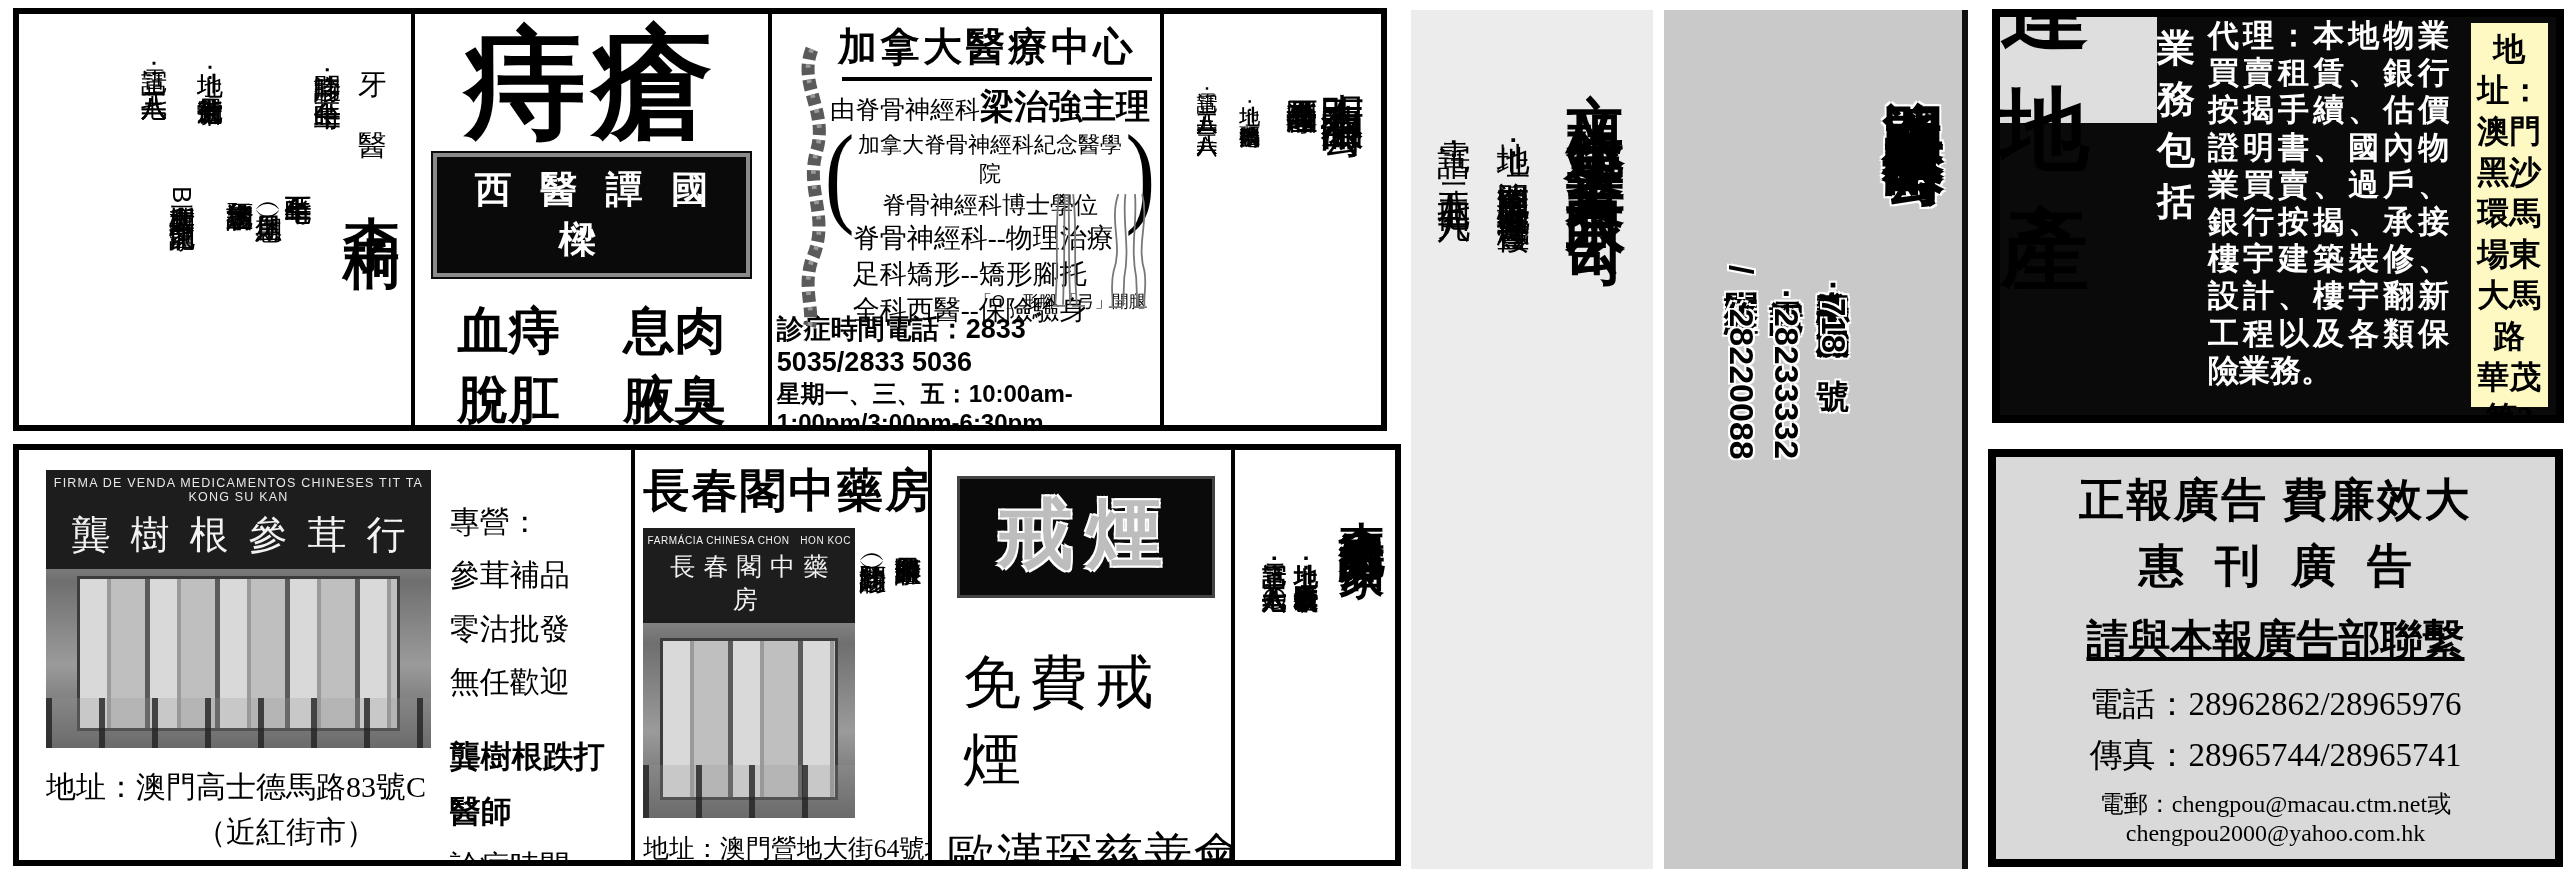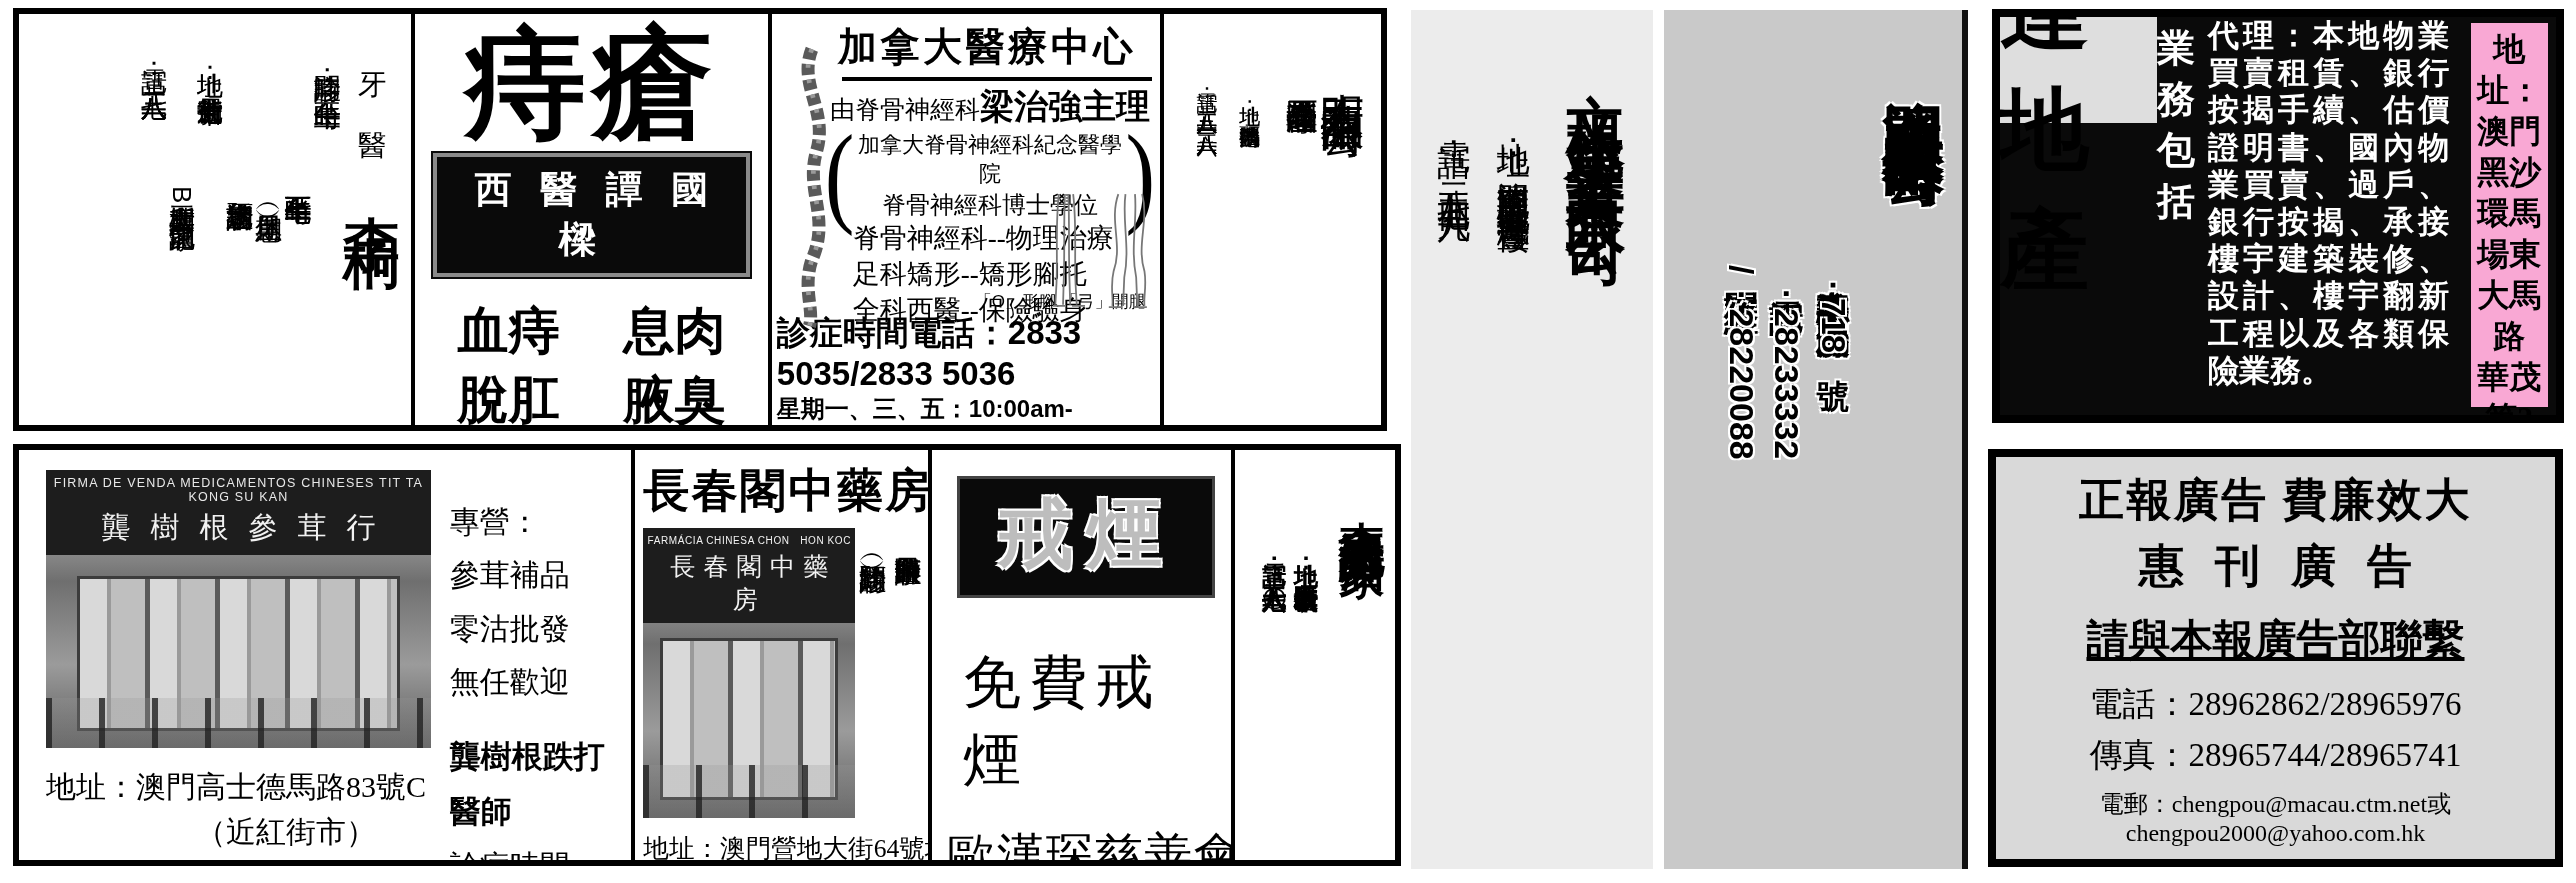--- a/index.html
+++ b/index.html
@@ -35,21 +35,21 @@
   .canada .intro .p1{font-size:25px;}
   .canada .intro .p2{font-size:34px;font-weight:bold;}
   .canada .brackets{display:flex;align-items:center;justify-content:center;padding-left:48px;}
   .canada .brk{font-size:89px;font-weight:200;line-height:1;transform:scaleY(1.25);font-family:"Liberation Serif",serif;}
   .canada .cred{text-align:center;line-height:1.35;}
   .canada .cred .c1{font-size:22px;}
   .canada .cred .c2{font-size:24px;}
   .canada .services{padding-left:76px;font-size:27px;line-height:1.32;font-family:"Liberation Serif",serif;}
   .canada .legcap{font-size:17px;text-align:right;padding-right:9.5px;margin-top:-38px;}
   .canada .bottom{margin-top:auto;line-height:1.22;padding-bottom:2.4px;}
-  .canada .bl1{font-size:33px;font-weight:bold;}
+  .canada .bl1{font-size:27px;font-weight:bold;}
   .canada .bl2{font-size:24px;font-weight:bold;}
   .spine-svg{position:absolute;left:2.4px;top:24px;width:71px;height:297px;}
   .legs-svg{position:absolute;right:6px;top:174px;width:107px;height:137px;}
   
   .taiming{flex:1;padding:36px 14.3px 12px 6px;}
   .taiming .name{font-size:44px;letter-spacing:3.6px;margin-top:8.3px;}
   .taiming .tag{font-size:32px;margin-top:26px;margin-left:24px;}
   .taiming .adr{font-size:21px;margin-top:39px;margin-left:20px;}
   .taiming .tel{font-size:21px;margin-top:26px;}
   
@@ -66,21 +66,21 @@
   .water-col .office{font-size:33px;margin-top:229px;margin-right:28.5px;}
   .water-col .tel{font-size:34px;margin-top:238px;margin-right:10.7px;}
   .water-col .svc{font-size:34px;margin-top:229px;margin-right:8.3px;}
   
   #wangtat-box{left:1992px;top:9px;width:572px;height:414px;border:8.3px solid #000;background:#0a0a0a;
                color:#fff;display:flex;flex-direction:row;}
   #wangtat-box .hdr{background:#dedede;color:#000;height:106px;display:flex;align-items:center;justify-content:center;}
   #wangtat-box .hdr span{font-family:"Liberation Serif",serif;font-weight:bold;font-size:89px;letter-spacing:34px;text-indent:34px;}
   #wangtat-box .sub{font-size:38px;font-weight:bold;text-align:right;margin:6px 0 1.2px;}
   #wangtat-box .body{font-size:31px;font-weight:bold;line-height:1.2;padding:0 13px;text-align:justify;}
-  #wangtat-box .addr{background:#f9a8d4;color:#000;margin:6px 8.3px 8.3px;padding:6px 4.8px;
+  #wangtat-box .addr{background:#fef9c3;color:#000;margin:6px 8.3px 8.3px;padding:6px 4.8px;
                      font-family:"Liberation Serif",serif;font-weight:bold;line-height:1.28;text-align:center;flex:1;}
   #wangtat-box .addr .l1{font-size:32px;}
   #wangtat-box .addr .l2{font-size:32px;}
   
   #chengpou-box{left:1988px;top:449px;width:575px;height:418px;border:8.3px solid #000;background:#d9d9d9;
                 text-align:center;box-sizing:border-box;padding-top:13px;font-family:"Liberation Serif",serif;}
   #chengpou-box .h1{font-size:45px;font-weight:bold;letter-spacing:2.4px;}
   #chengpou-box .h2{font-size:45px;font-weight:bold;letter-spacing:31px;text-indent:31px;margin-top:6px;}
   #chengpou-box .h3{font-size:42px;font-weight:bold;margin-top:15.5px;text-decoration:underline;}
   #chengpou-box .tel{font-size:33px;margin-top:14.3px;}
@@ -88,21 +88,21 @@
   #chengpou-box .email{font-size:24px;margin-top:10.7px;}
   #chengpou-box .p1{font-size:31px;font-weight:bold;margin-top:13px;}
   
   .kung{width:600px;display:flex;}
   .kung .photo-side{width:420px;padding:20px 0 0 27px;box-sizing:border-box;}
   .photo{background:linear-gradient(180deg,#8b8b8b 0%,#a7a7a7 18%,#6f6f6f 40%,#9b9b9b 70%,#5c5c5c 100%);
          position:relative;overflow:hidden;}
   .kung .photo{width:385px;height:278px;}
   .photo .sign{background:#1d1d1d;color:#f2f2f2;text-align:center;padding:6px 2.4px 7.1px;}
   .kung .sign .pt{font-size:12.5px;letter-spacing:1.2px;color:#e8e8e8;}
-  .kung .sign .cn{font-size:29px;letter-spacing:20px;text-indent:20px;font-family:"Liberation Serif",serif;margin-top:3.6px;}
+  .kung .sign .cn{font-size:39px;letter-spacing:20px;text-indent:20px;font-family:"Liberation Serif",serif;margin-top:3.6px;}
   .photo .glass{position:absolute;left:8%;right:8%;top:38%;bottom:6%;
         background:repeating-linear-gradient(90deg,#d9d9d9 0 27px,#9a9a9a 27px 31px,#bfbfbf 31px 65px,#5a5a5a 65px 70px);
         border:3.6px solid #3c3c3c;}
   .photo .rail{position:absolute;left:0;right:0;bottom:0;height:18%;
         background:repeating-linear-gradient(90deg,rgba(40,40,40,.85) 0 6px,rgba(150,150,150,.25) 6px 53px);}
   .kung .cap{margin-top:15.5px;font-family:"Liberation Serif",serif;font-size:30px;line-height:1.5;}
   .kung .cap .ind{padding-left:150px;}
   .kung .txt{flex:1;padding:45px 0 0 10.7px;font-family:"Liberation Serif",serif;font-size:30px;line-height:1.78;}
   .kung .txt .doc{font-family:"Liberation Sans",sans-serif;font-weight:bold;font-size:31px;margin-top:20px;}
   

